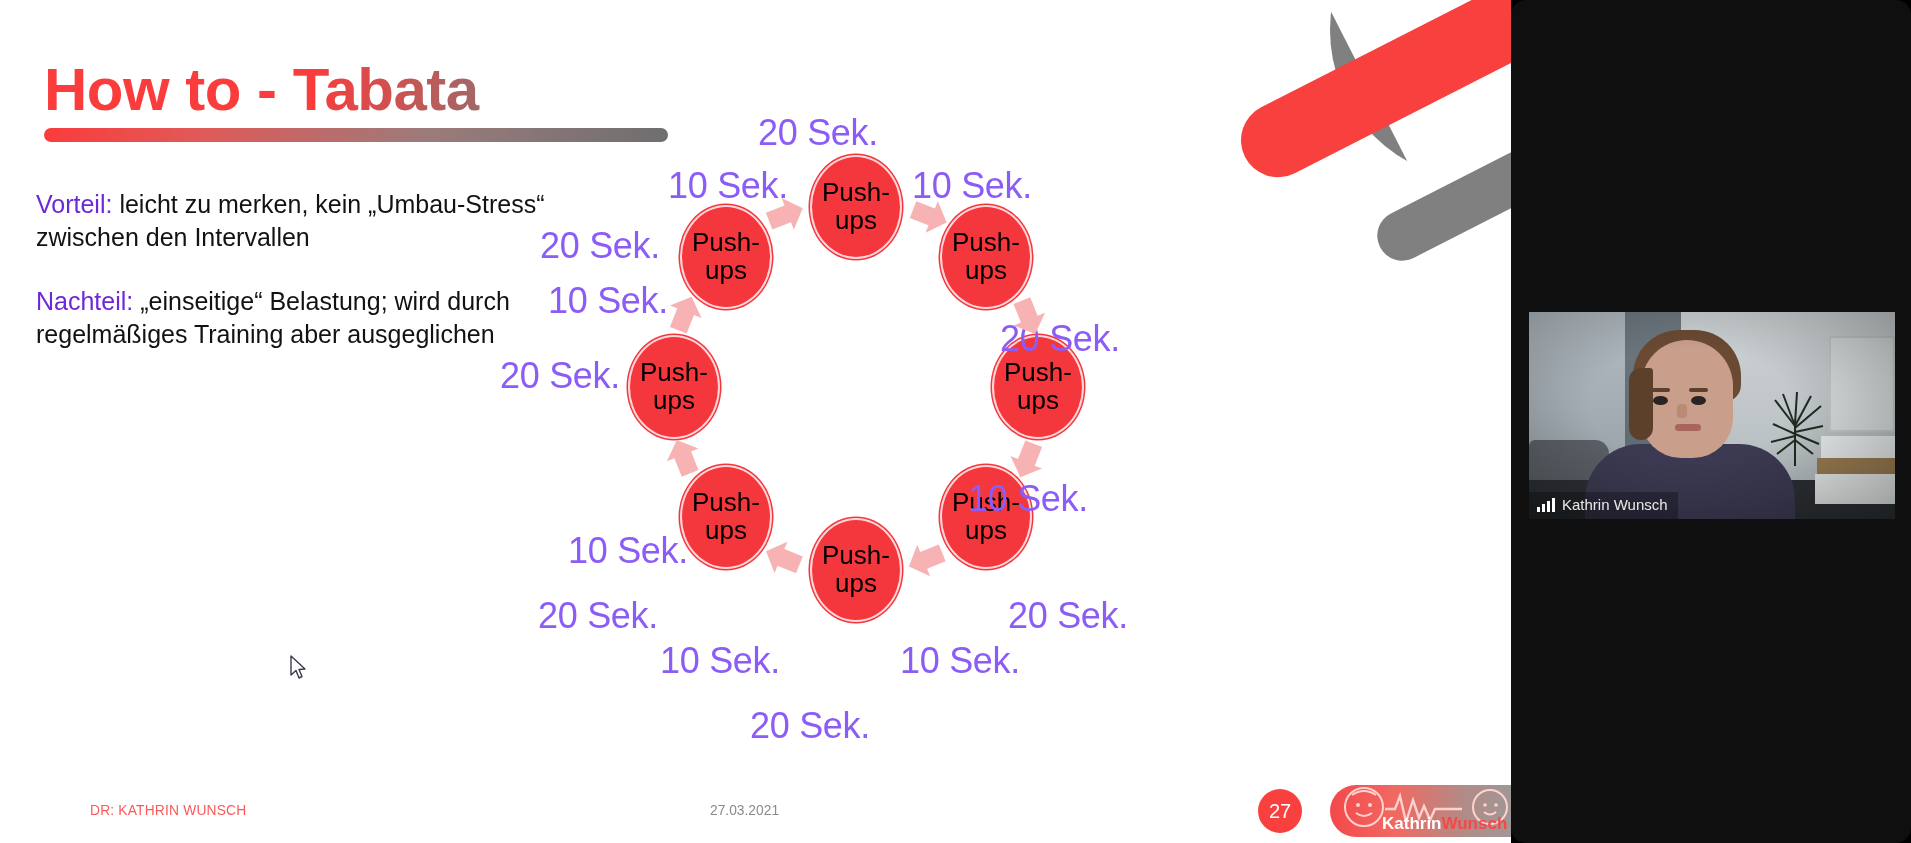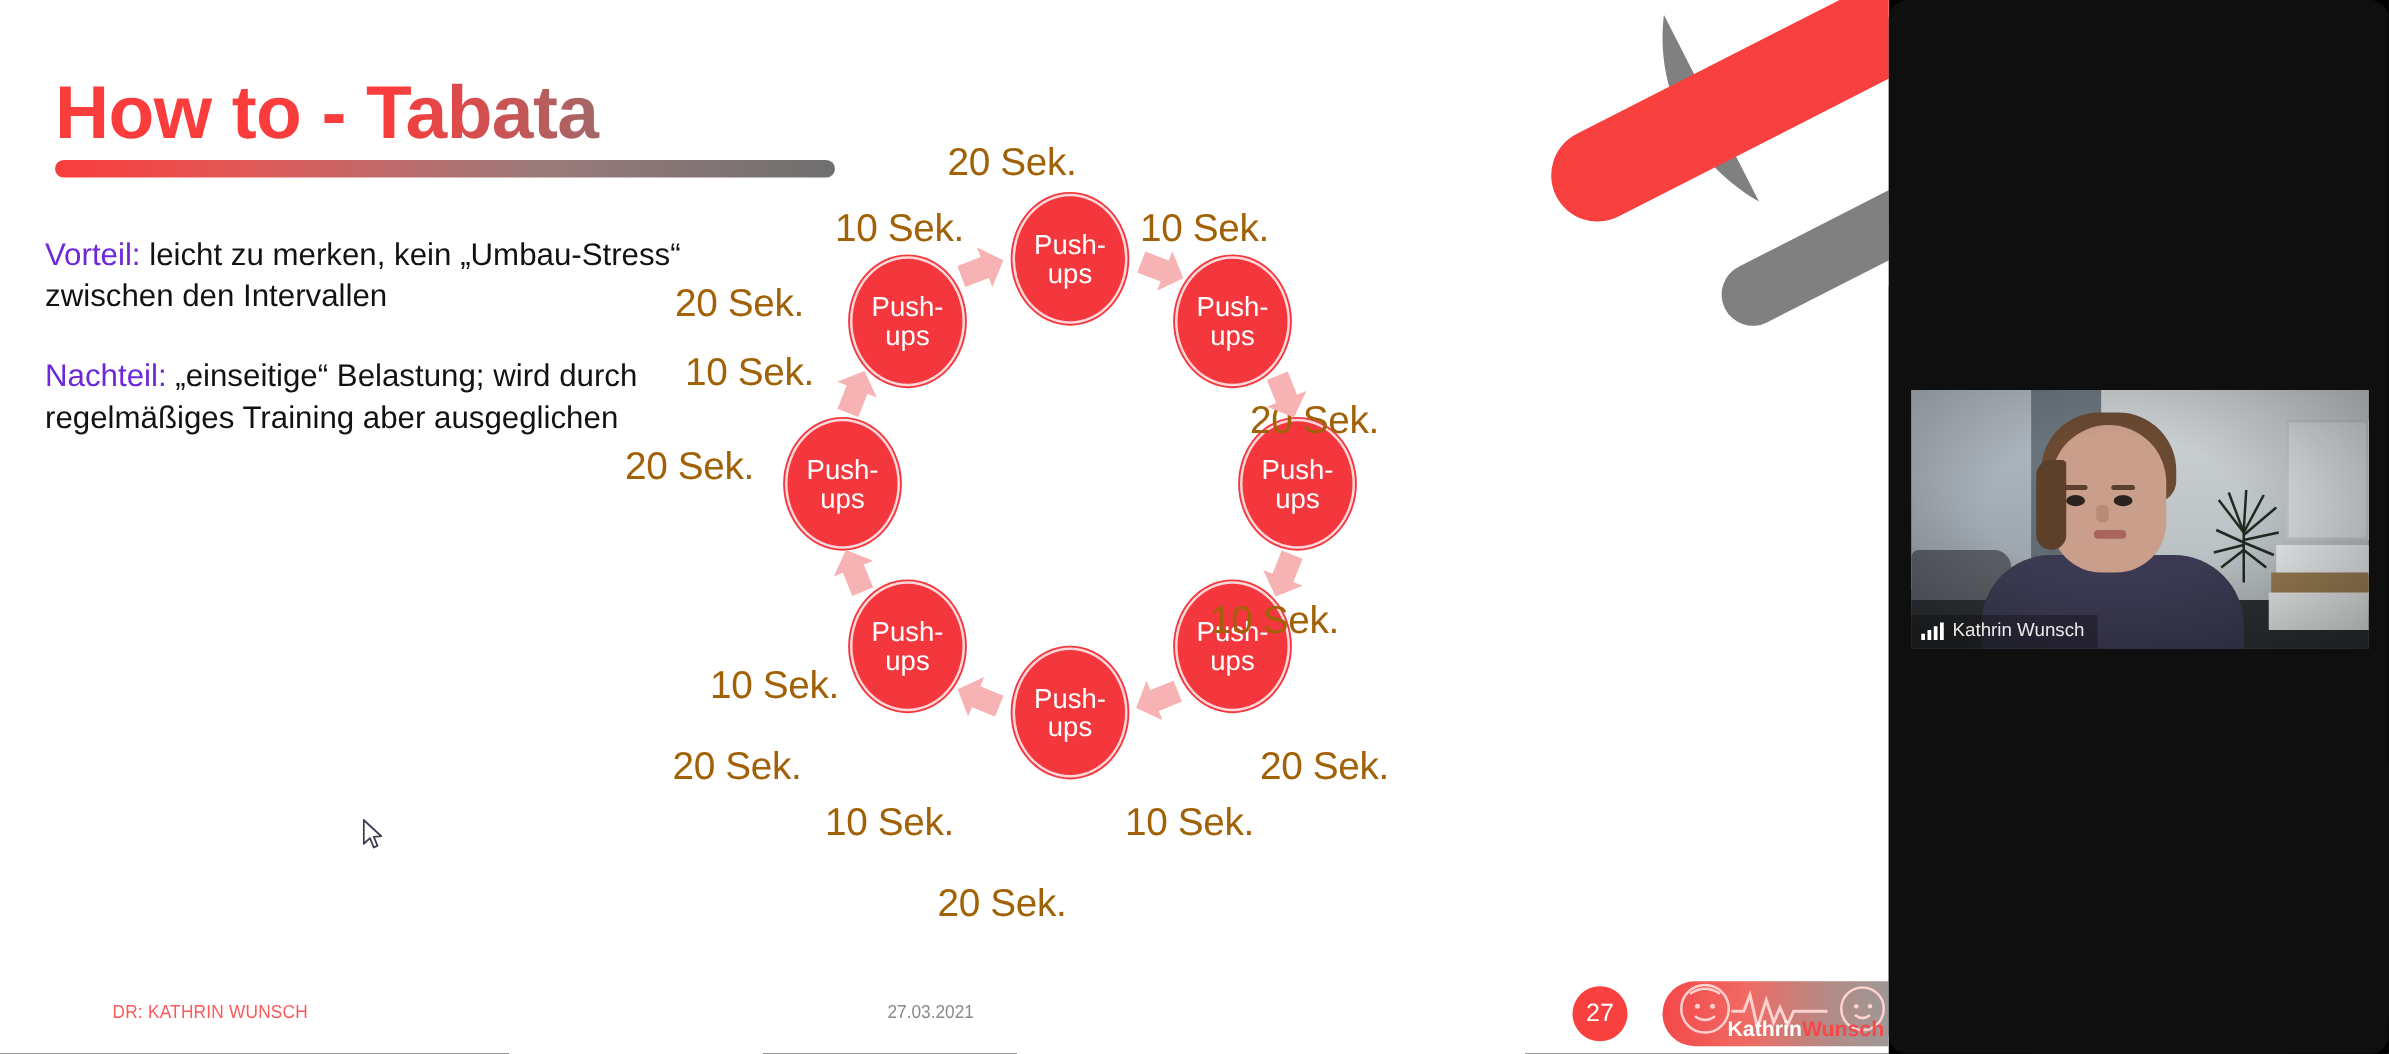--- a/index.html
+++ b/index.html
@@ -95,33 +95,33 @@
 
   
   #cycle { position: absolute; left: 500px; top: 100px; width: 760px; height: 570px; }
   .node {
     position: absolute;
     width: 92px; height: 104px;
     border-radius: 50%;
     background: #f4373d;
     border: 2.5px solid #ffd7da;
     box-shadow: 0 0 0 1.5px #f4373d;
-    color: #ffffff;
-    font-size: 22px;
+    color: #000000;
+    font-size: 26px;
     line-height: 1.06;
     display: flex;
     align-items: center;
     justify-content: center;
     text-align: center;
     font-weight: 400;
   }
   .label {
     position: absolute;
-    color: #a16207;
-    font-size: 31px;
+    color: #8b5cf6;
+    font-size: 36px;
     white-space: nowrap;
     letter-spacing: -0.3px;
   }
 
   
   #footer { position: absolute; left: 0; bottom: 0; width: 1511px; height: 60px; }
   .footer-author {
     position: absolute; left: 90px; top: 18px;
     color: #fa5a5a; font-size: 15px; letter-spacing: 0.2px;
     transform: scaleX(0.92); transform-origin: left center;

